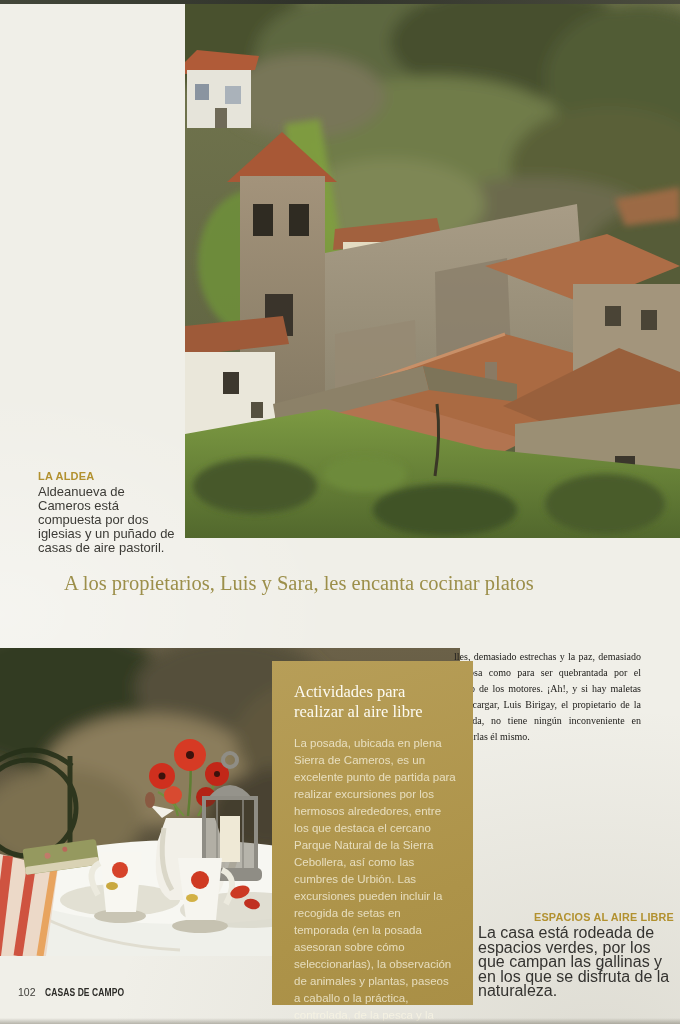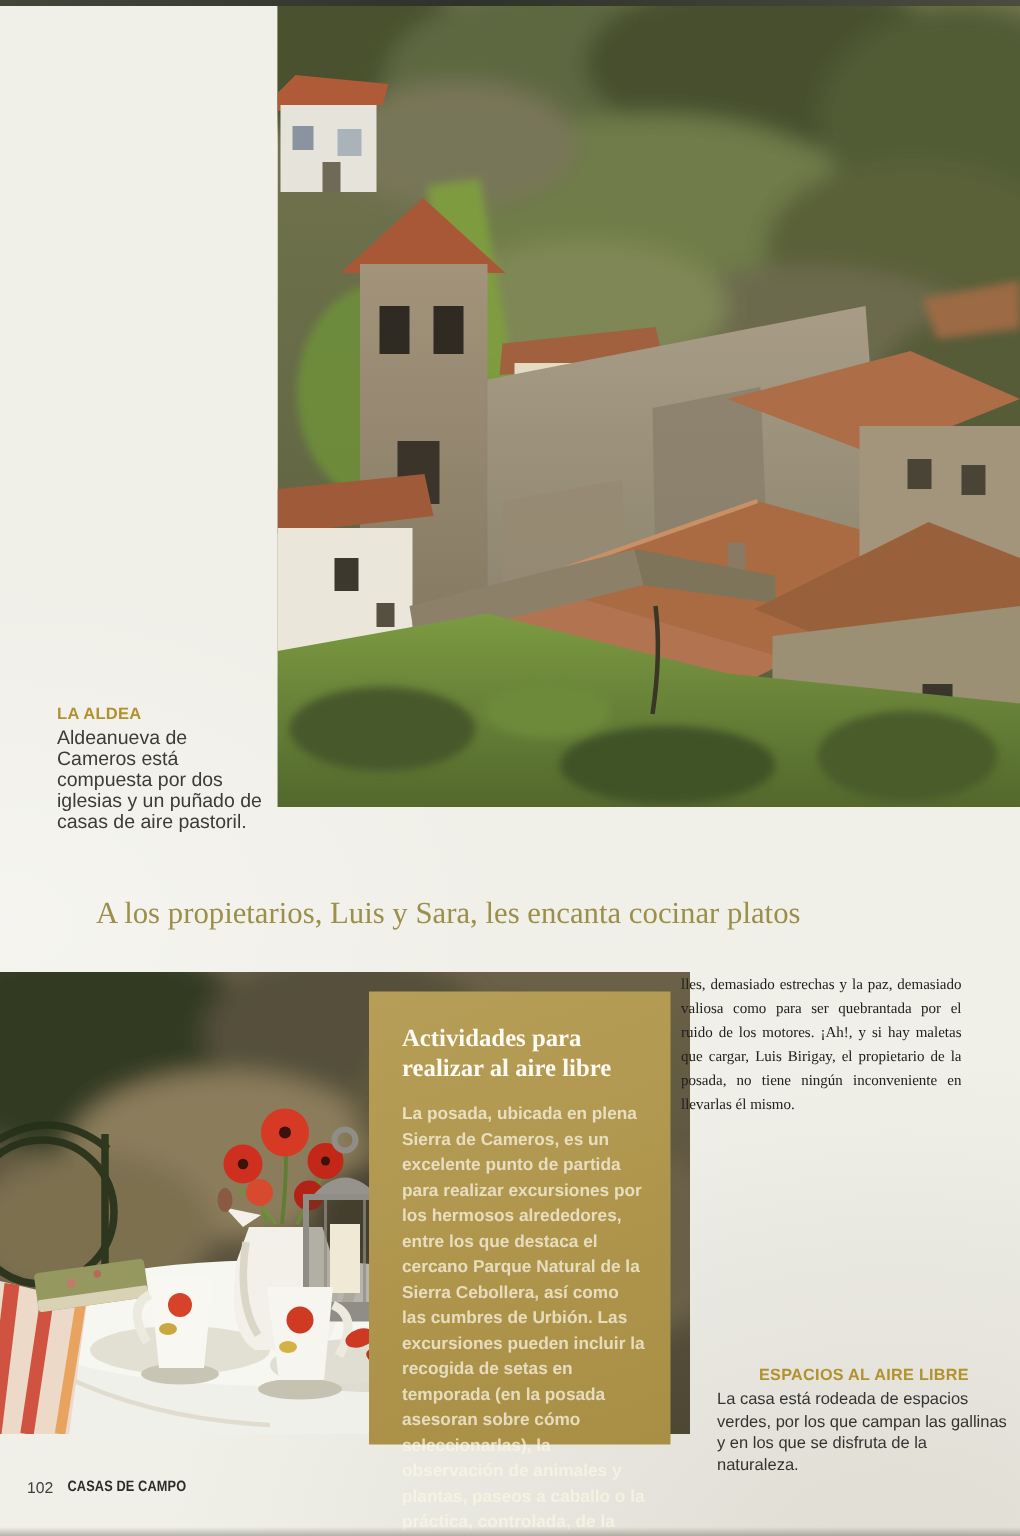--- a/index.html
+++ b/index.html
@@ -16,42 +16,42 @@
   .scan-edge-bottom{position:absolute;bottom:0;left:0;width:680px;height:6px;z-index:40;
     background:linear-gradient(180deg,rgba(0,0,0,0),rgba(74,70,55,.35));}
 
   .photo-top{position:absolute;left:185px;top:4px;width:495px;height:534px;z-index:1;}
   .photo-top svg{display:block;width:100%;height:100%;}
 
   .caption-aldea{position:absolute;left:38px;top:470px;width:138px;text-align:left;z-index:2;}
   .caption-label{font-size:11px;font-weight:bold;color:#b2912f;letter-spacing:.2px;margin-bottom:3px;}
   .caption-text{font-size:13px;line-height:14px;color:#3c3b36;}
 
-  .headline{position:absolute;left:64px;top:597px;width:585px;z-index:2;
+  .headline{position:absolute;left:64px;top:571px;width:585px;z-index:2;
     font-family:"Liberation Serif",serif;font-size:20.5px;line-height:24px;color:#9c8f4a;}
 
   .photo-bottom{position:absolute;left:0;top:648px;width:460px;height:308px;z-index:1;}
   .photo-bottom svg{display:block;width:100%;height:100%;}
 
-  .activities-box{position:absolute;left:246px;top:661px;width:201px;height:302px;z-index:3;
+  .activities-box{position:absolute;left:272px;top:661px;width:201px;height:344px;z-index:3;
     box-sizing:border-box;padding:21px 18px 0 22px;
-    background:linear-gradient(160deg,#b79e58,#ad9349 70%,#a98f46);font-weight:bold;}
+    background:linear-gradient(160deg,#b79e58,#ad9349 70%,#a98f46);}
   .activities-title{font-family:"Liberation Serif",serif;font-size:16.5px;line-height:20px;
     color:#fdfbf2;width:150px;margin-bottom:13px;}
   .activities-body{font-size:11.5px;line-height:17px;color:rgba(250,245,228,.75);width:162px;}
 
   .article-col{position:absolute;left:454px;top:649px;width:187px;z-index:2;
     font-family:"Liberation Serif",serif;font-size:10px;line-height:16.1px;color:#21201d;text-align:justify;}
   .article-col p{margin:0;}
 
   .caption-espacios{position:absolute;left:478px;top:911px;width:196px;z-index:2;}
-  .caption-espacios .caption-label{text-align:center;font-size:10.8px;}
-  .caption-espacios .caption-text{text-align:left;font-size:11px;line-height:14.6px;color:#343330;}
-
-  .footer{position:absolute;left:18px;top:986px;z-index:2;display:flex;align-items:flex-start;}
+  .caption-espacios .caption-label{text-align:right;font-size:10.8px;}
+  .caption-espacios .caption-text{text-align:left;font-size:16px;line-height:14.6px;color:#343330;}
+
+  .footer{position:absolute;left:18px;top:986px;z-index:2;display:flex;align-items:flex-end;}
   .footer .page-num{font-size:10.5px;color:#3f3e39;margin-right:9px;}
   .footer .mag-name{font-size:10px;font-weight:bold;color:#2c2b27;letter-spacing:.1px;
     transform:scaleX(.85);transform-origin:left center;}
 </style>
 </head>
 <body>
 
 <div class="page">
   <div class="scan-edge-top"></div>
 

